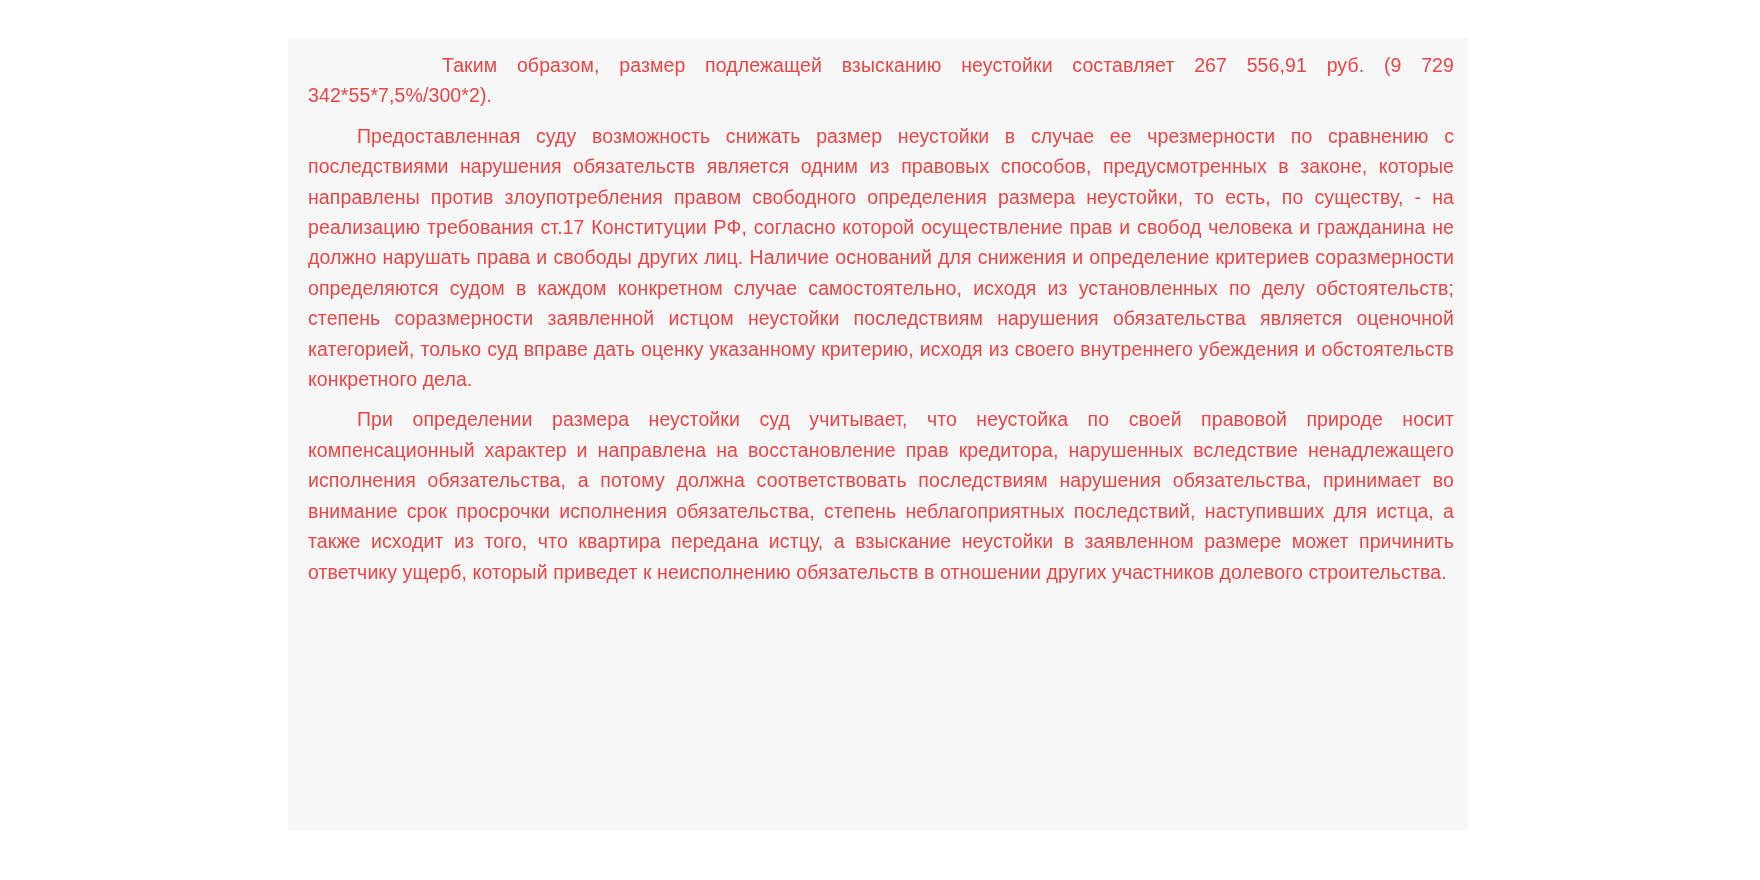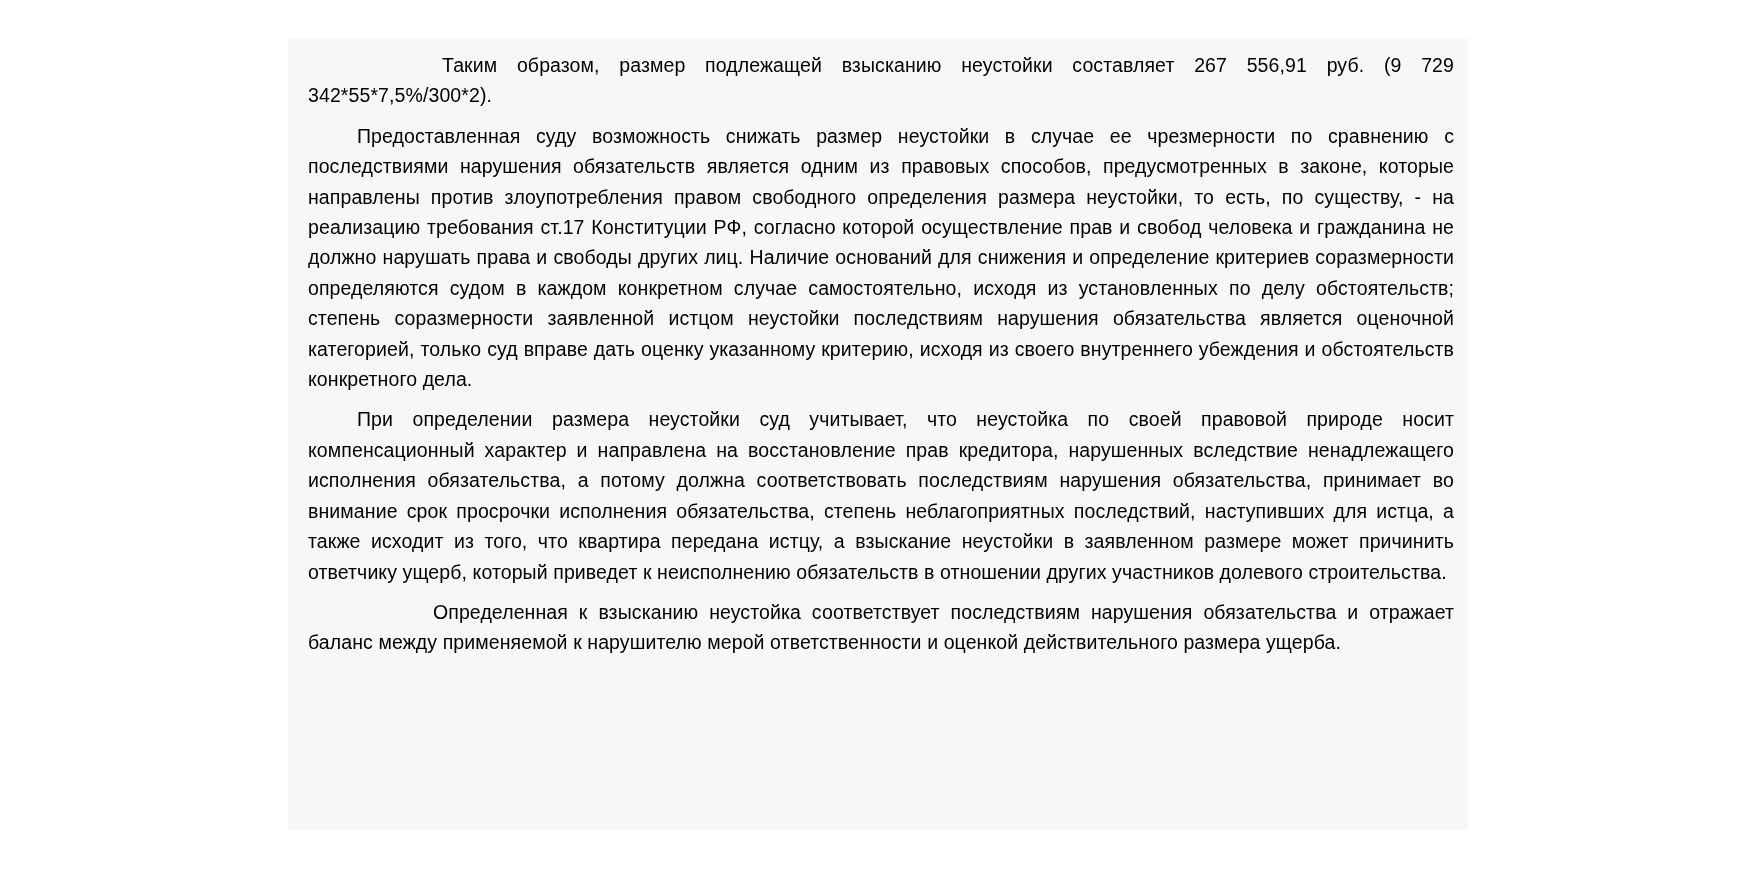--- a/index.html
+++ b/index.html
@@ -21,31 +21,30 @@
     width: 1180px;
     height: 792px;
     background: #f7f7f7;
     box-sizing: border-box;
     padding: 12px 14px 0 20px;
   }
   .document-page p {
     margin: 0 0 10px 0;
     font-size: 19.5px;
     line-height: 30.4px;
-    color: #000000;
+    color: #ef4444;
     text-align: justify;
     letter-spacing: 0.1px;
   }
   .indent-std { text-indent: 49px; }
   .indent-lg  { text-indent: 134px; }
   .indent-lg2 { text-indent: 125px; }
 </style>
 </head>
 <body>
 
 <div class="document-viewport">
   <div class="document-page">
     <p class="indent-lg">Таким образом, размер подлежащей взысканию неустойки составляет 267 556,91 руб. (9 729 342*55*7,5%/300*2).</p>
     <p class="indent-std">Предоставленная суду возможность снижать размер неустойки в случае ее чрезмерности по сравнению с последствиями нарушения обязательств является одним из правовых способов, предусмотренных в законе, которые направлены против злоупотребления правом свободного определения размера неустойки, то есть, по существу, - на реализацию требования ст.17 Конституции РФ, согласно которой осуществление прав и свобод человека и гражданина не должно нарушать права и свободы других лиц. Наличие оснований для снижения и определение критериев соразмерности определяются судом в каждом конкретном случае самостоятельно, исходя из установленных по делу обстоятельств; степень соразмерности заявленной истцом неустойки последствиям нарушения обязательства является оценочной категорией, только суд вправе дать оценку указанному критерию, исходя из своего внутреннего убеждения и обстоятельств конкретного дела.</p>
     <p class="indent-std">При определении размера неустойки суд учитывает, что неустойка по своей правовой природе носит компенсационный характер и направлена на восстановление прав кредитора, нарушенных вследствие ненадлежащего исполнения обязательства, а потому должна соответствовать последствиям нарушения обязательства, принимает во внимание срок просрочки исполнения обязательства, степень неблагоприятных последствий, наступивших для истца, а также исходит из того, что квартира передана истцу, а взыскание неустойки в заявленном размере может причинить ответчику ущерб, который приведет к неисполнению обязательств в отношении других участников долевого строительства.</p>
-    <p class="indent-lg2">Определенная к взысканию неустойка соответствует последствиям нарушения обязательства и отражает баланс между применяемой к нарушителю мерой ответственности и оценкой действительного размера ущерба.</p>
   </div>
 </div>
 
 </body></html>

